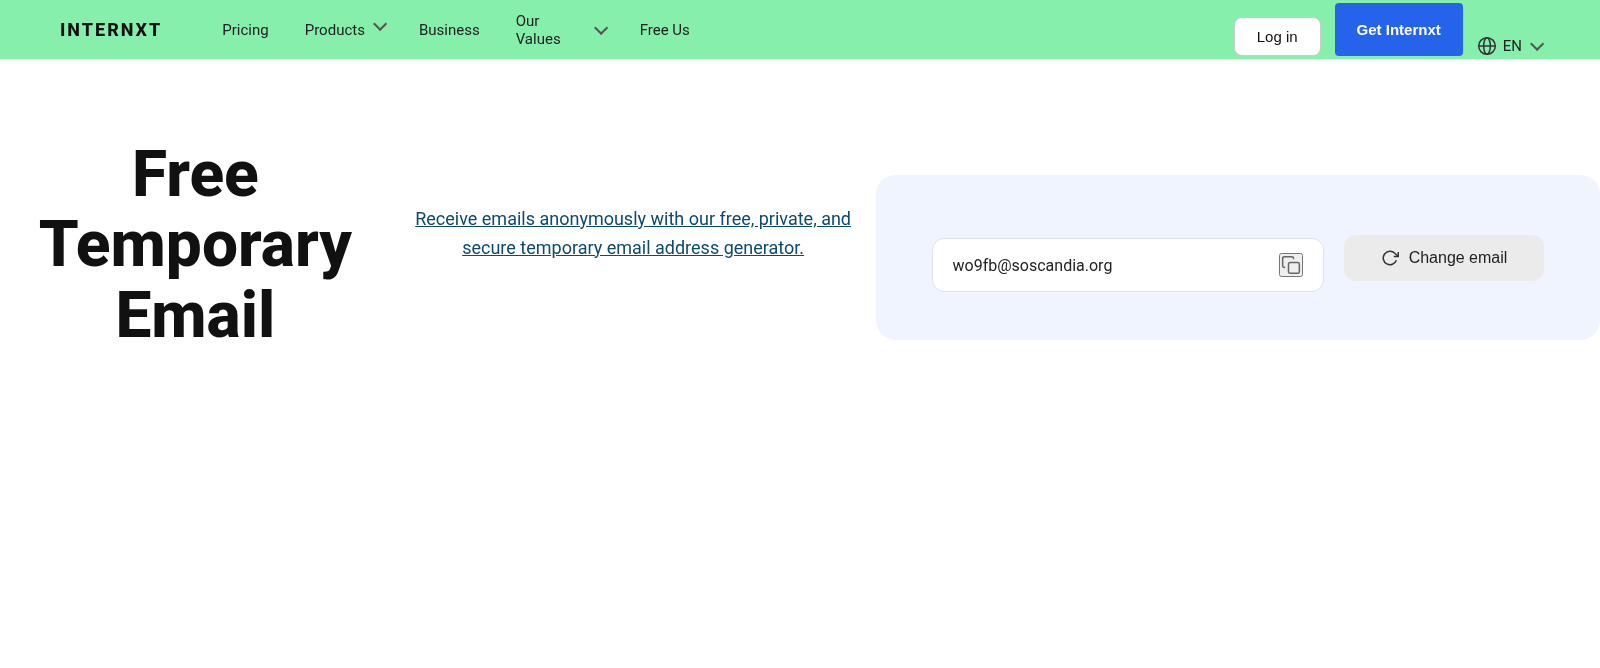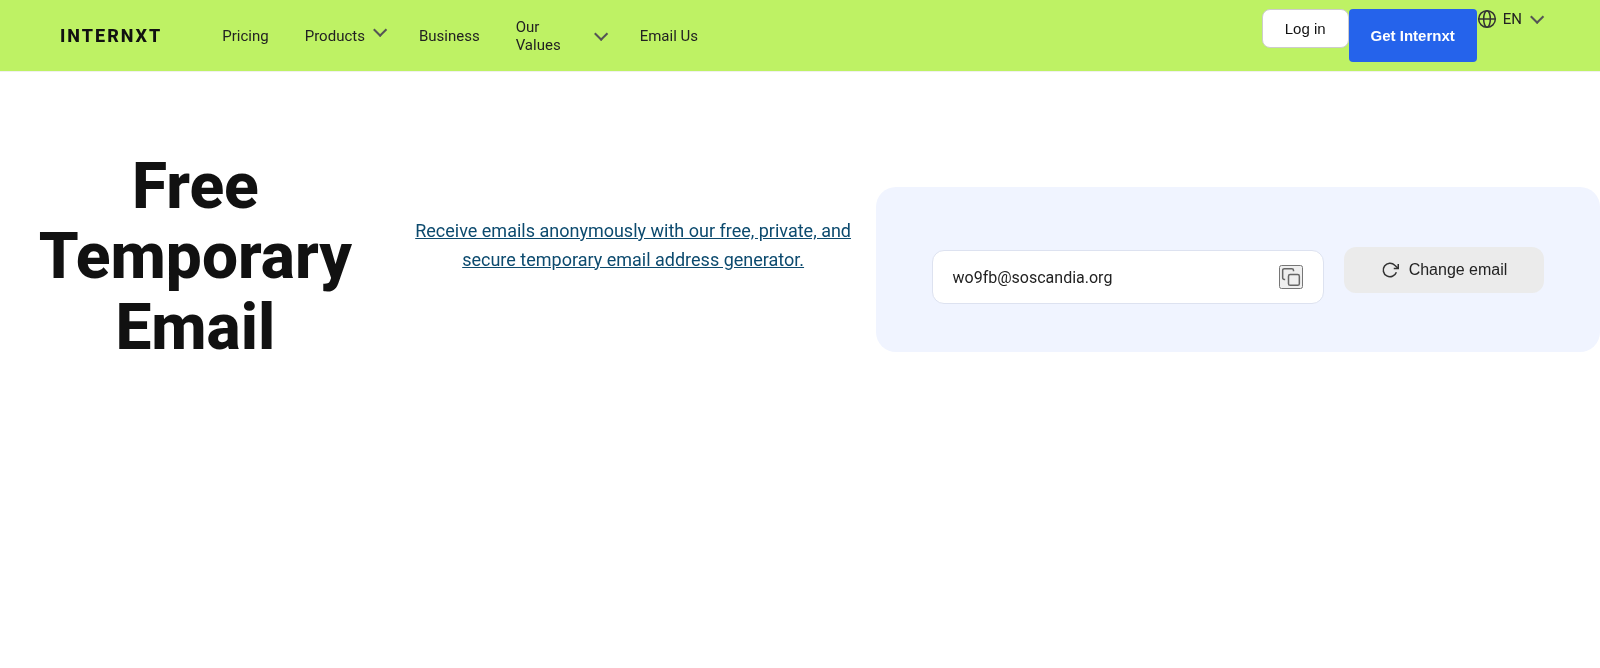--- a/index.html
+++ b/index.html
@@ -14,23 +14,23 @@
       color: #111111;
       width: 1600px;
       min-height: 668px;
     }
 
     
     nav {
       display: flex;
       align-items: center;
       padding: 0 60px;
-      height: 72px;
+      height: 60px;
       border-bottom: 1px solid #f0f0f0;
-      background: #bef264;
+      background: #86efac;
     }
 
     .nav-logo {
       font-size: 18px;
       font-weight: 800;
       letter-spacing: 2px;
       text-transform: uppercase;
       color: #111;
       margin-right: 60px;
       white-space: nowrap;
@@ -58,21 +58,22 @@
       width: 10px;
       height: 10px;
       border-right: 2px solid #555;
       border-bottom: 2px solid #555;
       transform: rotate(45deg) translateY(-3px);
       margin-left: 2px;
     }
 
     .nav-actions {
       display: flex;
-      align-items: flex-start;
+      align-items: flex-end;
+      gap: 14px;
     }
 
     .btn-login {
       padding: 10px 22px;
       border: 1.5px solid #ccc;
       border-radius: 8px;
       background: #ffffff;
       font-size: 15px;
       cursor: pointer;
       color: #111;
@@ -213,21 +214,21 @@
       <span class="chevron-down"></span>
     </span>
     <span class="nav-link">
       <span>Business</span>
     </span>
     <span class="nav-link" style="display:flex;align-items:center;">
       <span style="max-width:70px;white-space:normal;line-height:1.2;text-align:left;">Our Values</span>
       <span class="chevron-down"></span>
     </span>
     <span class="nav-link">
-      <span>Email Us</span>
+      <span>Free Us</span>
     </span>
   </div>
 
   <div class="nav-actions">
     <button class="btn-login">Log in</button>
     <button class="btn-get-internxt">Get Internxt</button>
     <div class="lang-selector">
       <svg class="globe-icon" viewBox="0 0 24 24" fill="none" stroke="#333" stroke-width="1.8">
         <circle cx="12" cy="12" r="10"></circle>
         <ellipse cx="12" cy="12" rx="4" ry="10"></ellipse>

